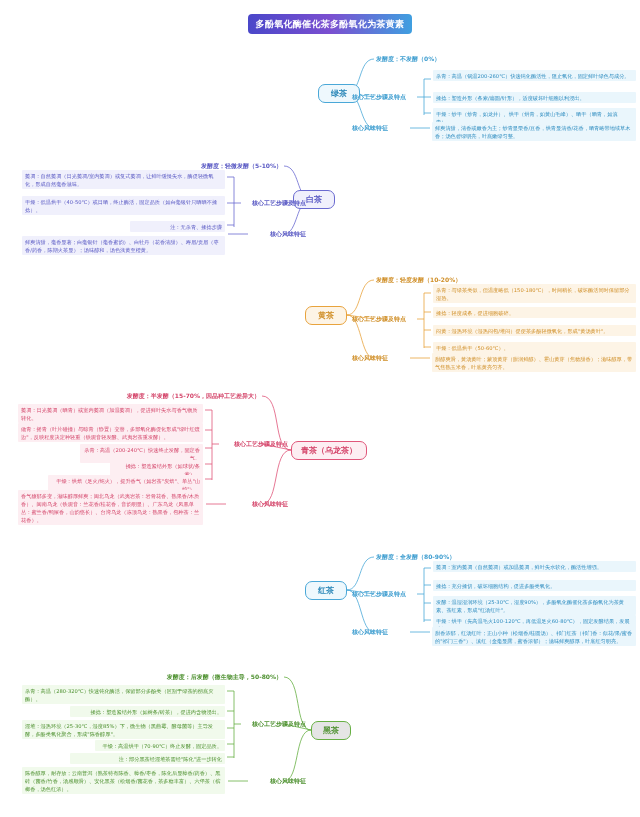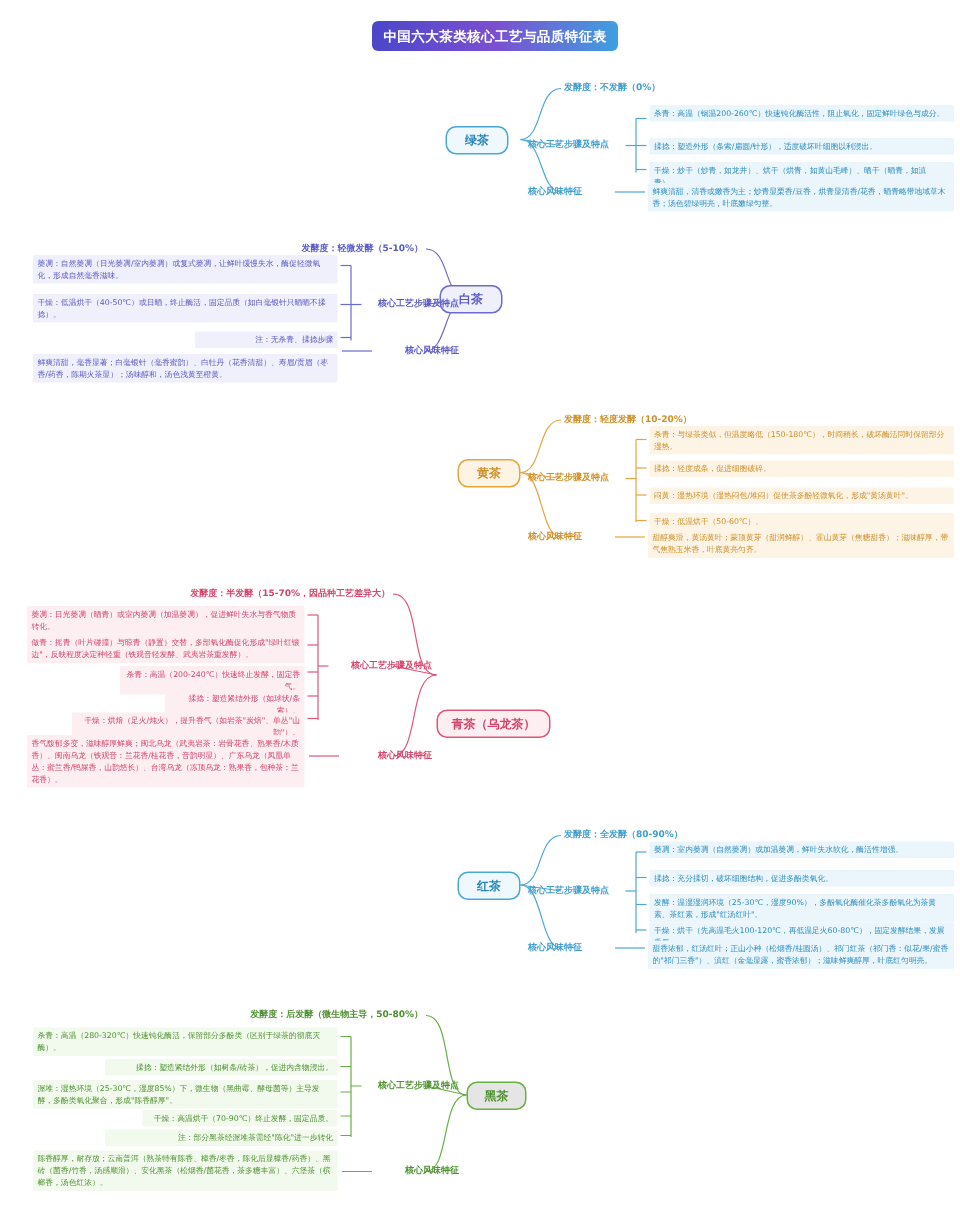--- a/index.html
+++ b/index.html
@@ -163,24 +163,24 @@
       <path d="M234 691 L227 691"></path>
       <path d="M234 711 L227 711"></path>
       <path d="M234 728 L227 728"></path>
       <path d="M234 744 L227 744"></path>
       <path d="M234 757 L227 757"></path>
 
       <path d="M248 781 L228 781"></path>
     </g>
   </svg>
 
-  <div class="title">中国六大茶类核心工艺与品质特征表</div>
-
-
-  <div class="tea-node" style="left:297px;top:84px;width:42px;border-color:#4aa8d8;background:#eef8fd;color:#2a87b8;">
+  <div class="title">多酚氧化酶催化茶多酚氧化为茶黄素</div>
+
+
+  <div class="tea-node" style="left:318px;top:84px;width:42px;border-color:#4aa8d8;background:#eef8fd;color:#2a87b8;">
     <span>绿茶</span>
   </div>
   <div class="blabel r" style="left:376px;top:55px;color:#3f9ed0;">发酵度：不发酵（0%）</div>
   <div class="blabel r" style="left:352px;top:93px;color:#3f9ed0;">核心工艺步骤及特点</div>
   <div class="blabel r" style="left:352px;top:124px;color:#3f9ed0;">核心风味特征</div>
 
   <div class="leaf r" style="left:433px;top:70px;width:203px;background:#eaf6fc;color:#2f8dc0;">杀青：高温（锅温200-260℃）快速钝化酶活性，阻止氧化，固定鲜叶绿色与成分。</div>
   <div class="leaf r" style="left:433px;top:92px;width:203px;background:#eaf6fc;color:#2f8dc0;">揉捻：塑造外形（条索/扁圆/针形），适度破坏叶细胞以利浸出。</div>
   <div class="leaf r" style="left:433px;top:108px;width:203px;background:#eaf6fc;color:#2f8dc0;">干燥：炒干（炒青，如龙井）、烘干（烘青，如黄山毛峰）、晒干（晒青，如滇青）。</div>
   <div class="leaf r" style="left:432px;top:122px;width:204px;background:#eaf6fc;color:#2f8dc0;">鲜爽清甜，清香或嫩香为主；炒青显栗香/豆香，烘青显清香/花香，晒青略带地域草木香；汤色碧绿明亮，叶底嫩绿匀整。</div>
@@ -203,21 +203,21 @@
   <div class="blabel r" style="left:376px;top:276px;color:#d08f28;">发酵度：轻度发酵（10-20%）</div>
   <div class="blabel r" style="left:352px;top:315px;color:#d08f28;">核心工艺步骤及特点</div>
   <div class="blabel r" style="left:352px;top:354px;color:#d08f28;">核心风味特征</div>
 
   <div class="leaf r" style="left:433px;top:284px;width:203px;background:#fdf4e6;color:#d08f28;">杀青：与绿茶类似，但温度略低（150-180℃），时间稍长，破坏酶活同时保留部分湿热。</div>
   <div class="leaf r" style="left:433px;top:307px;width:203px;background:#fdf4e6;color:#d08f28;">揉捻：轻度成条，促进细胞破碎。</div>
   <div class="leaf r" style="left:433px;top:325px;width:203px;background:#fdf4e6;color:#d08f28;">闷黄：湿热环境（湿热闷包/堆闷）促使茶多酚轻微氧化，形成"黄汤黄叶"。</div>
   <div class="leaf r" style="left:433px;top:342px;width:203px;background:#fdf4e6;color:#d08f28;">干燥：低温烘干（50-60℃）。</div>
   <div class="leaf r" style="left:432px;top:353px;width:204px;background:#fdf4e6;color:#d08f28;">甜醇爽滑，黄汤黄叶；蒙顶黄芽（甜润鲜醇）、霍山黄芽（焦糖甜香）；滋味醇厚，带气焦熟玉米香，叶底黄亮匀齐。</div>
 
-  <div class="tea-node" style="left:291px;top:441px;width:76px;border-color:#e0567a;background:#fdeef2;color:#d4456a;margin-top:32px;">
+  <div class="tea-node" style="left:291px;top:441px;width:76px;border-color:#e0567a;background:#fdeef2;color:#d4456a;">
     <span>青茶（乌龙茶）</span>
   </div>
   <div class="blabel l" style="left:260px;top:392px;color:#d4456a;">发酵度：半发酵（15-70%，因品种工艺差异大）</div>
   <div class="blabel l" style="left:288px;top:440px;color:#d4456a;">核心工艺步骤及特点</div>
   <div class="blabel l" style="left:288px;top:500px;color:#d4456a;">核心风味特征</div>
 
   <div class="leaf l" style="left:18px;top:404px;width:185px;background:#fdeef2;color:#d4456a;text-align:left;">萎凋：日光萎凋（晒青）或室内萎凋（加温萎凋），促进鲜叶失水与香气物质转化。</div>
   <div class="leaf l" style="left:18px;top:423px;width:185px;background:#fdeef2;color:#d4456a;text-align:left;">做青：摇青（叶片碰撞）与晾青（静置）交替，多部氧化酶促化形成"绿叶红镶边"，反映程度决定种轻重（铁观音轻发酵、武夷岩茶重发酵）。</div>
   <div class="leaf l" style="left:80px;top:444px;width:123px;background:#fdeef2;color:#d4456a;text-align:right;">杀青：高温（200-240℃）快速终止发酵，固定香气。</div>
   <div class="leaf l" style="left:110px;top:460px;width:93px;background:#fdeef2;color:#d4456a;text-align:right;">揉捻：塑造紧结外形（如球状/条索）。</div>

